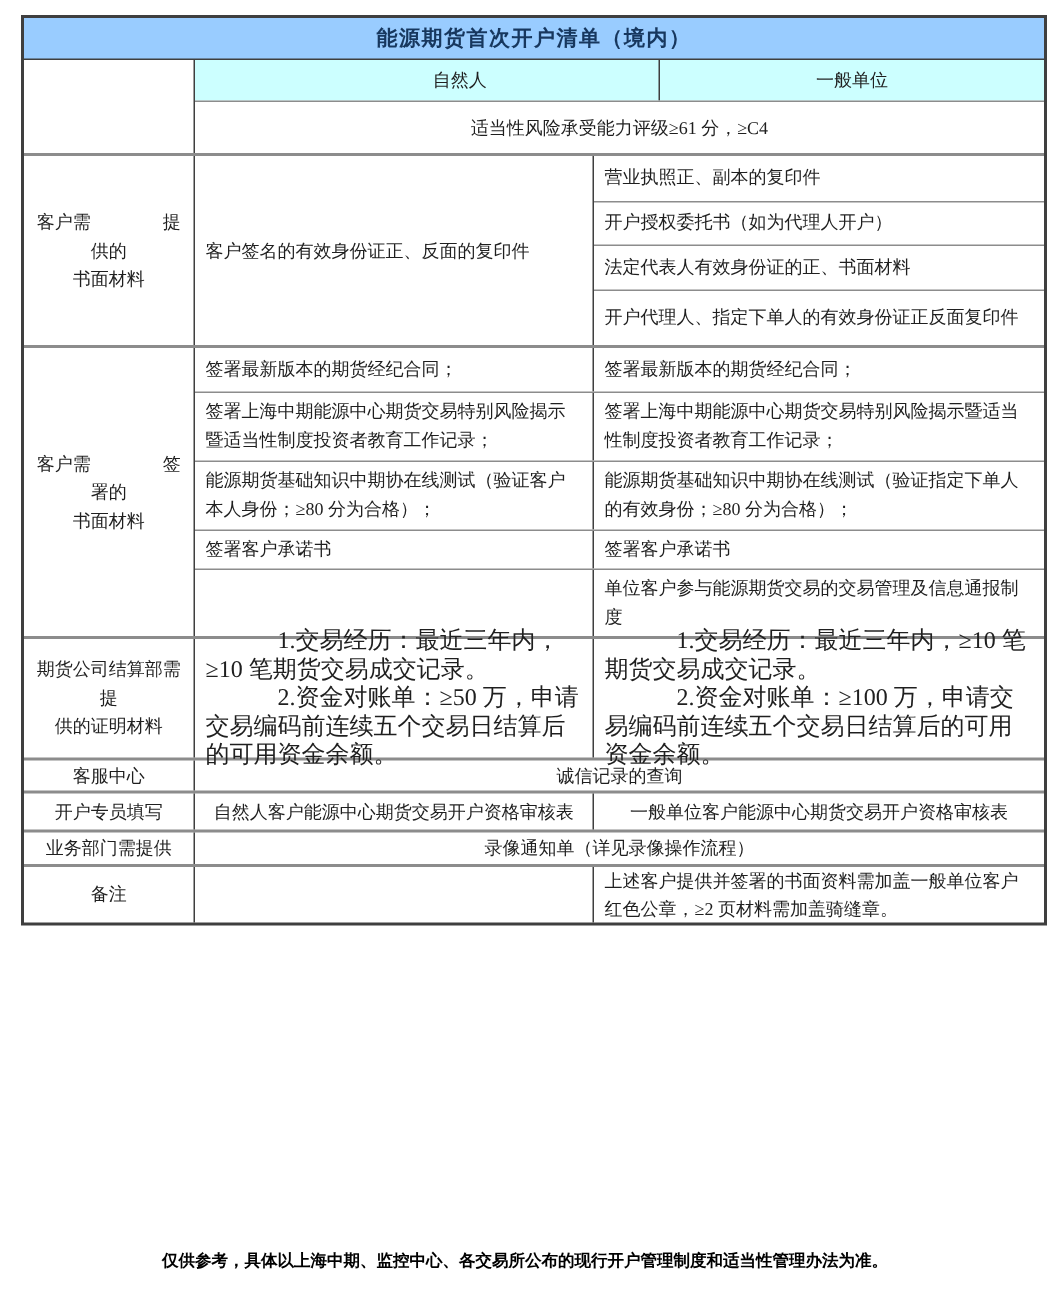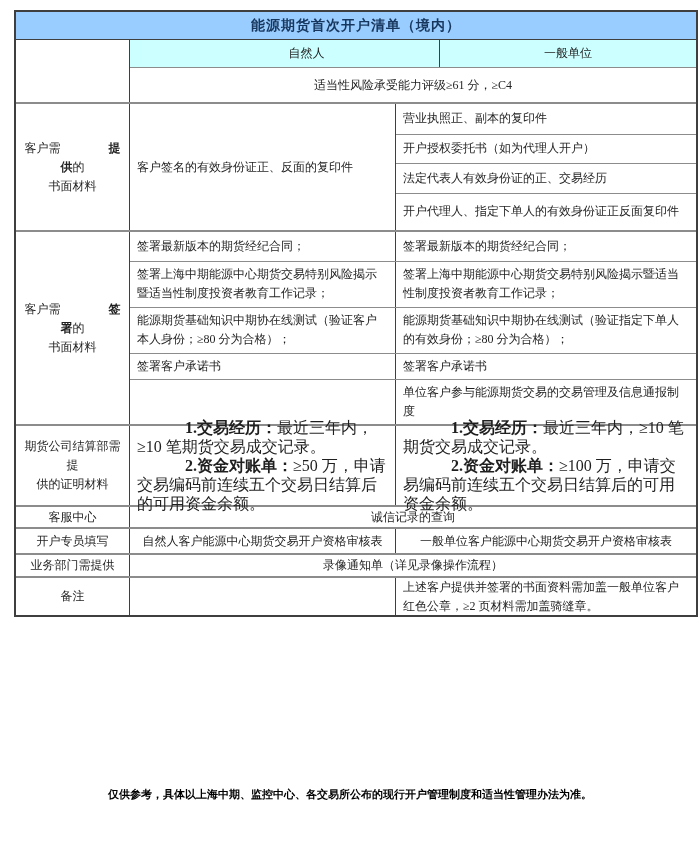--- a/index.html
+++ b/index.html
@@ -36,22 +36,22 @@
   .stack .scell + .scell{border-top:1px solid var(--border-light);}
   .pairs{flex:1;display:flex;flex-direction:column;}
   .pair{display:flex;}
   .pair + .pair{border-top:1px solid var(--border-light);}
   .h30{height:30px}.h38{height:38px}
   .h29{height:29px}.h47{height:47px}.h46{height:46px}.h27{height:27px}.h45{height:45px}
   .rowA{height:62px}.rowB{height:128px}.rowC{height:194px}.rowD{height:81px}
   .rowE{height:22px}.rowF{height:23px}.rowG{height:26px}.rowH{height:39px}
   .para-cell{display:flex;flex-direction:column;justify-content:center;align-items:flex-start;}
   .para{font-size:16px;line-height:19px;}
-  b{font-weight:bold;padding-left:48px;}
-  .footer-note{position:absolute;left:0;top:787px;width:100%;text-align:center;
+  b{font-weight:normal;padding-left:48px;}
+  .footer-note{position:absolute;left:0;top:833px;width:100%;text-align:center;
                font-size:11px;font-weight:bold;color:#000;}
 </style>
 </head>
 <body>
 
 <div class="doc-table">
 
   <div class="title-row">能源期货首次开户清单（境内）</div>
 
   <div class="trow rowA">
@@ -67,21 +67,21 @@
 
   <div class="trow rowB sep">
     <div class="lcol">
       <div><span>客户需</span><b>提供</b><span>的</span></div>
       <div>书面材料</div>
     </div>
     <div class="mcol">客户签名的有效身份证正、反面的复印件</div>
     <div class="stack">
       <div class="scell h30">营业执照正、副本的复印件</div>
       <div class="scell h30">开户授权委托书（如为代理人开户）</div>
-      <div class="scell h30">法定代表人有效身份证的正、交易经历</div>
+      <div class="scell h30">法定代表人有效身份证的正、书面材料</div>
       <div class="scell h38">开户代理人、指定下单人的有效身份证正反面复印件</div>
     </div>
   </div>
 
   <div class="trow rowC sep">
     <div class="lcol">
       <div><span>客户需</span><b>签署</b><span>的</span></div>
       <div>书面材料</div>
     </div>
     <div class="pairs">

